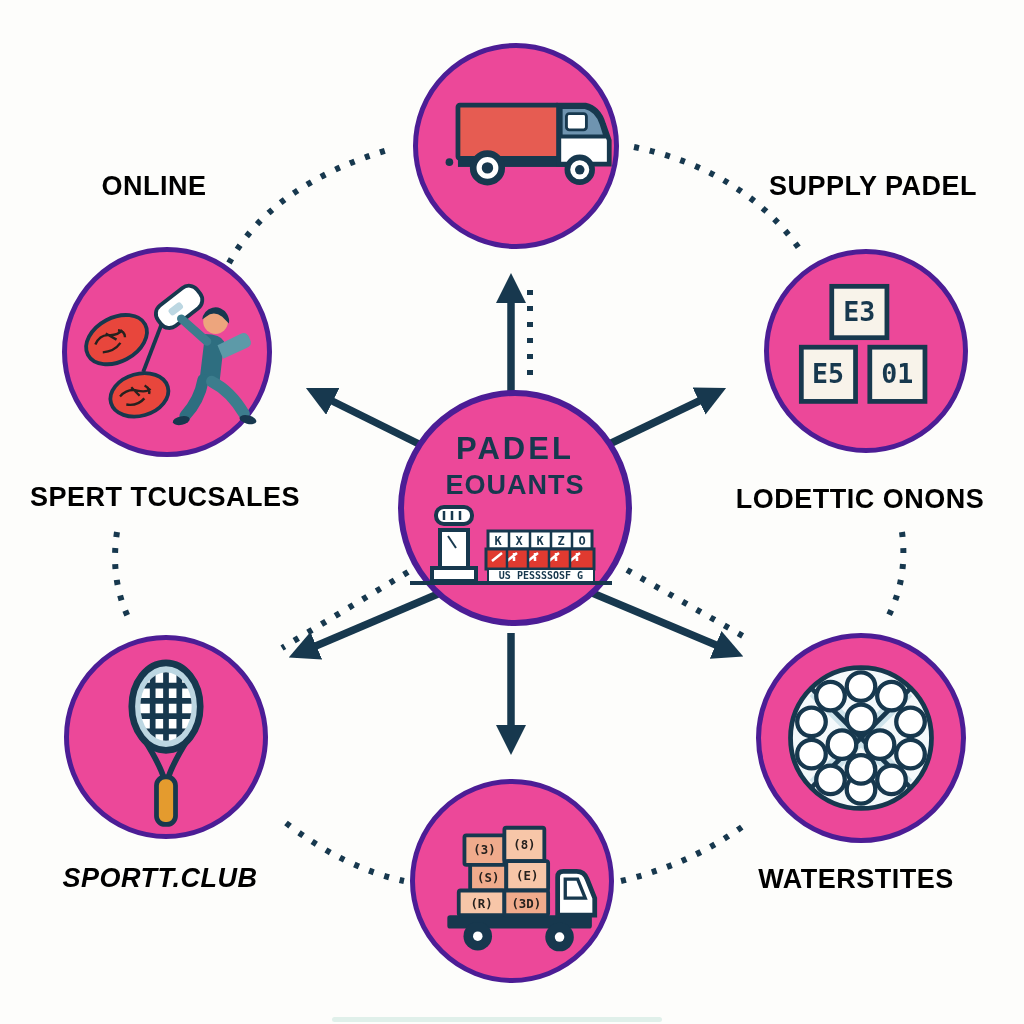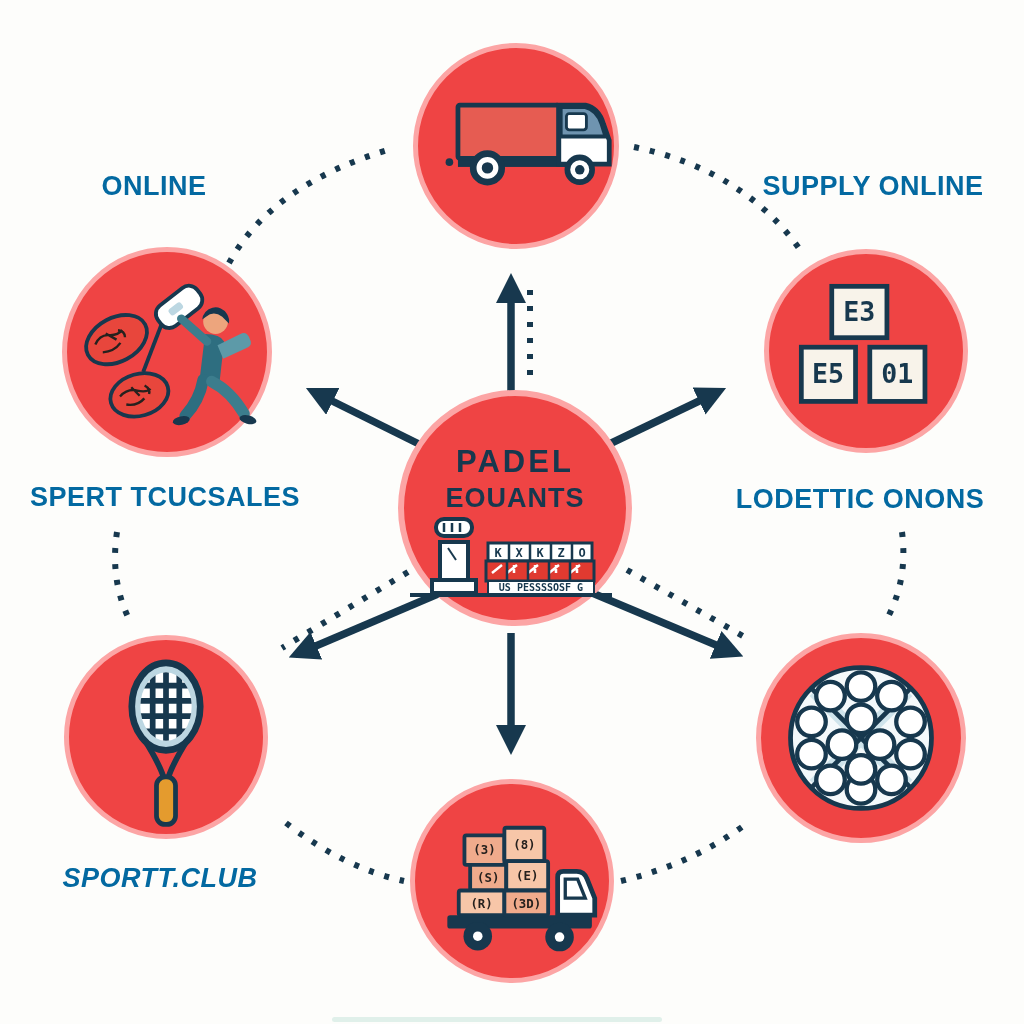--- a/index.html
+++ b/index.html
@@ -1,23 +1,23 @@
 <!DOCTYPE html>
 <html><head>
 <meta charset="utf-8">
 <style>
   html,body{margin:0;padding:0;}
   #canvas{position:relative;width:1024px;height:1024px;background:#fdfdfb;overflow:hidden;
           font-family:"Liberation Sans",sans-serif;}
   .overlay{position:absolute;left:0;top:0;width:1024px;height:1024px;}
-  .node{position:absolute;background:#ef4444;border:5px solid #fca5a5;border-radius:50%;
-        box-sizing:border-box;display:flex;align-items:center;justify-content:center;}
+  .node{position:absolute;background:#ec4899;border:5px solid #4c1d95;border-radius:50%;
+        box-sizing:border-box;display:flex;align-items:center;justify-content:flex-start;}
   .node svg{display:block;}
   .label{position:absolute;transform:translateX(-50%);font-weight:700;font-size:27px;
-         color:#0369a1;letter-spacing:.5px;white-space:nowrap;}
+         color:#000000;letter-spacing:.5px;white-space:nowrap;}
   #center-node{border-width:6px;flex-direction:column;}
   .center-title{font-weight:700;color:#17384e;text-align:center;line-height:1.25;}
   .center-title .l1{font-size:31px;letter-spacing:3px;}
   .center-title .l2{font-size:27px;letter-spacing:1px;}
   .mono{font-family:"DejaVu Sans Mono",monospace;font-weight:700;}
   #bottom-rule{position:absolute;left:332px;top:1017px;width:330px;height:5px;
                background:#cde7e0;opacity:.6;border-radius:3px;}
 </style>
 </head>
 <body>
@@ -215,19 +215,20 @@
       <rect x="82" y="44" width="108" height="20" fill="#e03a30" stroke="#17384e" stroke-width="3"></rect>
       <path d="M88,56 l10,-8 M103,56 l10,-8 M110,48 v8 M124,56 l10,-8 M145,56 l10,-8 M166,56 l10,-8 M131,48 v8 M152,48 v8 M173,48 v8" stroke="#ffffff" stroke-width="2.5"></path>
       <path d="M103,44 v20 M124,44 v20 M145,44 v20 M166,44 v20" stroke="#17384e" stroke-width="2.5"></path>
       <rect x="84" y="64" width="106" height="13" fill="#ffffff" stroke="#17384e" stroke-width="2"></rect>
       <text x="137" y="74" text-anchor="middle" font-family="DejaVu Sans Mono, monospace" font-size="10" font-weight="700" fill="#17384e">US PESSSSOSF G</text>
       <line x1="6" y1="78" x2="208" y2="78" stroke="#17384e" stroke-width="4"></line>
     </svg>
   </div>
 
   <div class="label" style="left:154px;top:171px;">ONLINE</div>
-  <div class="label" style="left:873px;top:171px;">SUPPLY ONLINE</div>
+  <div class="label" style="left:873px;top:171px;">SUPPLY PADEL</div>
   <div class="label" style="left:165px;top:482px;">SPERT TCUCSALES</div>
   <div class="label" style="left:860px;top:484px;">LODETTIC ONONS</div>
   <div class="label" style="left:160px;top:863px;font-style:italic;">SPORTT.CLUB</div>
+  <div class="label" style="left:856px;top:864px;">WATERSTITES</div>
 
   <div id="bottom-rule"></div>
 </div>
 
 </body></html>

